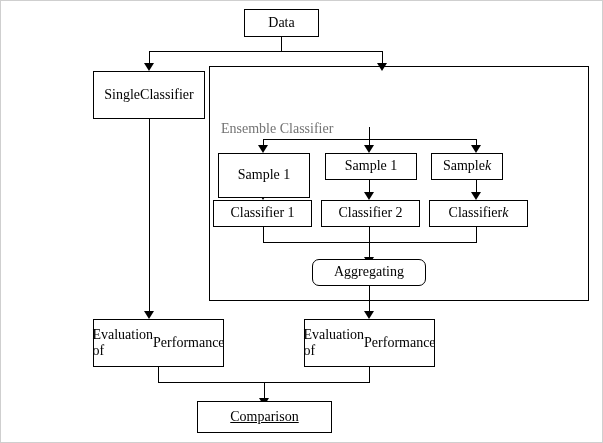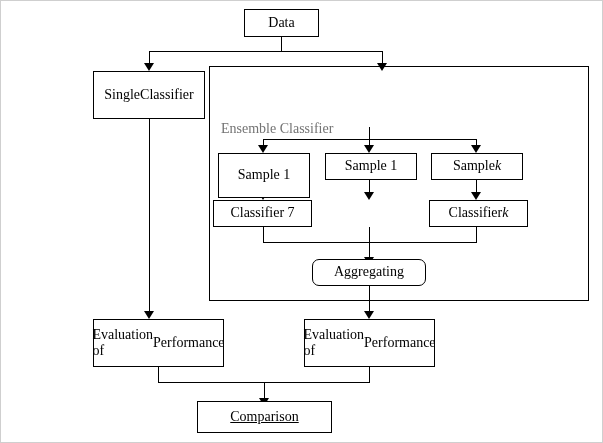--- a/index.html
+++ b/index.html
@@ -102,33 +102,34 @@
   <div class="ln h" style="left:262px; top:138px; width:213px;"></div>
   <div class="ln v" style="left:262px; top:138px; height:7px;"></div>
   <div class="arrow" style="left:257px; top:144px;"></div>
   <div class="ln v" style="left:368px; top:138px; height:7px;"></div>
   <div class="arrow" style="left:363px; top:144px;"></div>
   <div class="ln v" style="left:475px; top:138px; height:7px;"></div>
   <div class="arrow" style="left:470px; top:144px;"></div>
 
   <div class="node" style="left:217px; top:152px; width:92px; height:45px;">Sample 1</div>
   <div class="node" style="left:324px; top:152px; width:92px; height:27px;">Sample 1</div>
-  <div class="node" style="left:430px; top:152px; width:92px; height:27px;">
+  <div class="node" style="left:430px; top:152px; width:72px; height:27px;">
     <span>Sample </span>
       <span class="ital">k</span>
   </div>
 
   <div class="ln v" style="left:262px; top:179px; height:13px;"></div>
   <div class="arrow" style="left:257px; top:191px;"></div>
   <div class="ln v" style="left:368px; top:179px; height:13px;"></div>
   <div class="arrow" style="left:363px; top:191px;"></div>
   <div class="ln v" style="left:475px; top:179px; height:13px;"></div>
   <div class="arrow" style="left:470px; top:191px;"></div>
 
-  <div class="node" style="left:212px; top:199px; width:99px; height:27px;">Classifier 7</div>
+  <div class="node" style="left:212px; top:199px; width:99px; height:27px;">Classifier 1</div>
+  <div class="node" style="left:320px; top:199px; width:99px; height:27px;">Classifier 2</div>
   <div class="node" style="left:428px; top:199px; width:99px; height:27px;">
     <span>Classifier </span>
       <span class="ital">k</span>
   </div>
 
   <div class="ln v" style="left:262px; top:226px; height:15px;"></div>
   <div class="ln v" style="left:368px; top:226px; height:15px;"></div>
   <div class="ln v" style="left:475px; top:226px; height:15px;"></div>
   <div class="ln h" style="left:262px; top:241px; width:214px;"></div>
   <div class="ln v" style="left:368px; top:241px; height:16px;"></div>

